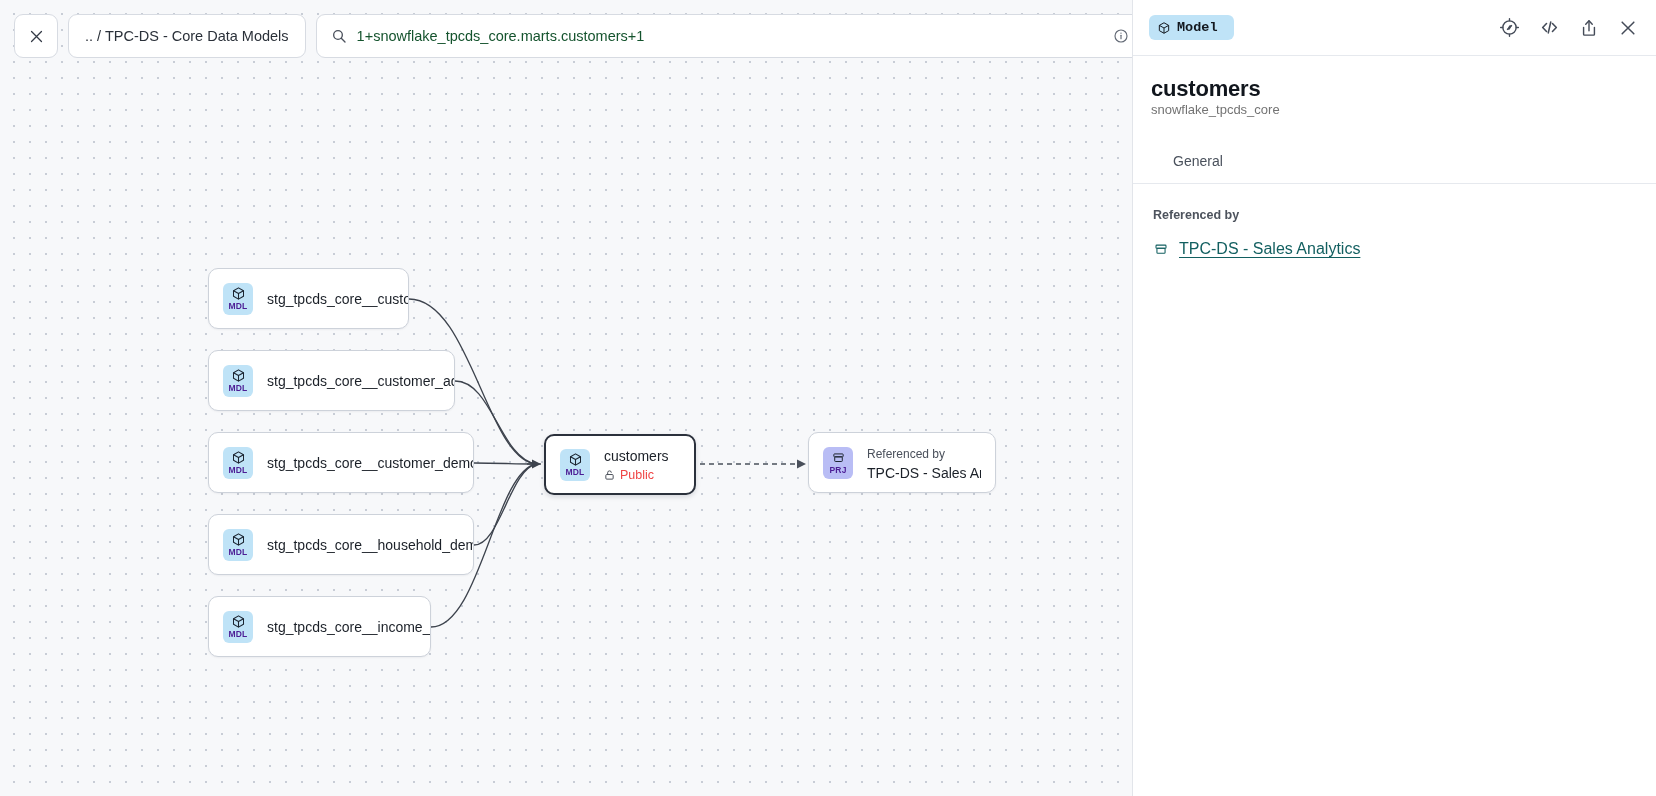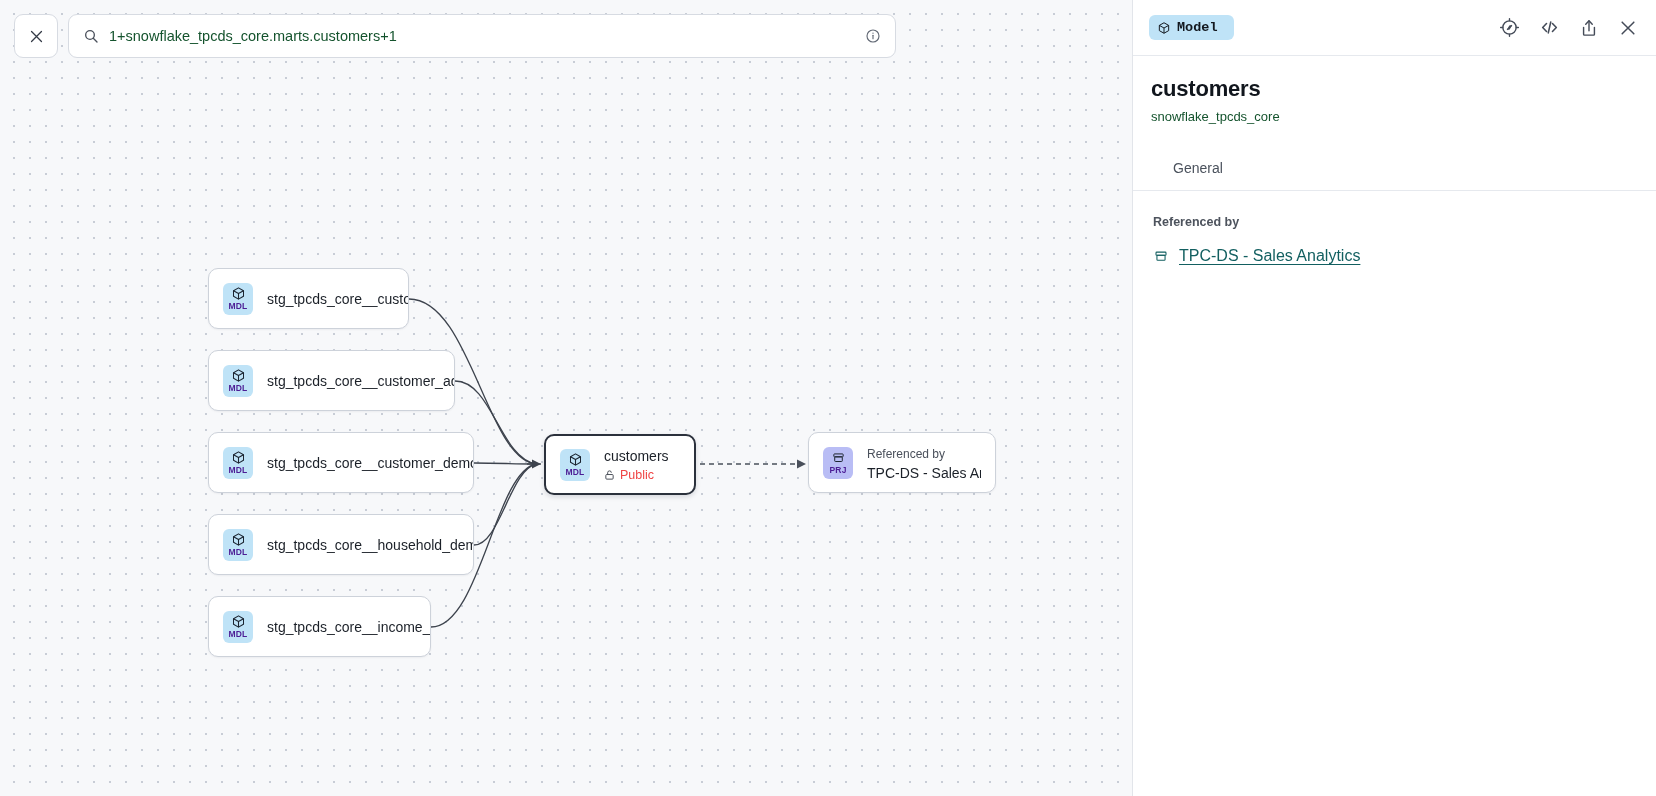--- a/index.html
+++ b/index.html
@@ -131,21 +131,21 @@
     padding: 5px 16px 5px 8px;
     font-size: 13.5px; font-weight: 600;
     font-family: "Liberation Mono", monospace;
     cursor: pointer;
   }
   .head-icons { margin-left: auto; display: flex; align-items: center; gap: 19px; color: #444b58; }
   .head-icons .hi { cursor: pointer; display: flex; }
 
   .panel-title-wrap { padding: 20px 18px 0 18px; }
   .panel-title { font-size: 22px; font-weight: 700; color: #11161d; letter-spacing: -.2px; }
-  .panel-sub { font-size: 13px; color: #14532d; margin-top: 7px; }
+  .panel-sub { font-size: 13px; color: #737373; }
 
   .tabs {
     display: flex; gap: 0;
     padding: 0 18px;
     margin-top: 26px;
     border-bottom: 1px solid #e6e9ee;
   }
   .tab {
     padding: 10px 22px 12px 22px;
     font-size: 14px; color: #4a515c;
@@ -309,20 +309,21 @@
 
     <div class="toolbar">
       <div class="tb-btn">
         <span class="icon">
           <svg width="17" height="17" viewBox="0 0 24 24" fill="none" stroke="#343a46" stroke-width="1.8" stroke-linecap="round">
             <path d="M5 5 19 19M19 5 5 19"></path>
           </svg>
         </span>
       </div>
 
+      <div class="breadcrumb">.. / TPC-DS - Core Data Models</div>
 
       <div class="searchbox">
         <span class="icon">
           <svg width="16" height="16" viewBox="0 0 24 24" fill="none" stroke="#4a505b" stroke-width="2" stroke-linecap="round">
             <circle cx="10.5" cy="10.5" r="6.5"></circle>
               <path d="M15.4 15.4 21 21"></path>
           </svg>
         </span>
         <span class="sb-val">1+snowflake_tpcds_core.marts.customers+1</span>
         <span class="icon">

